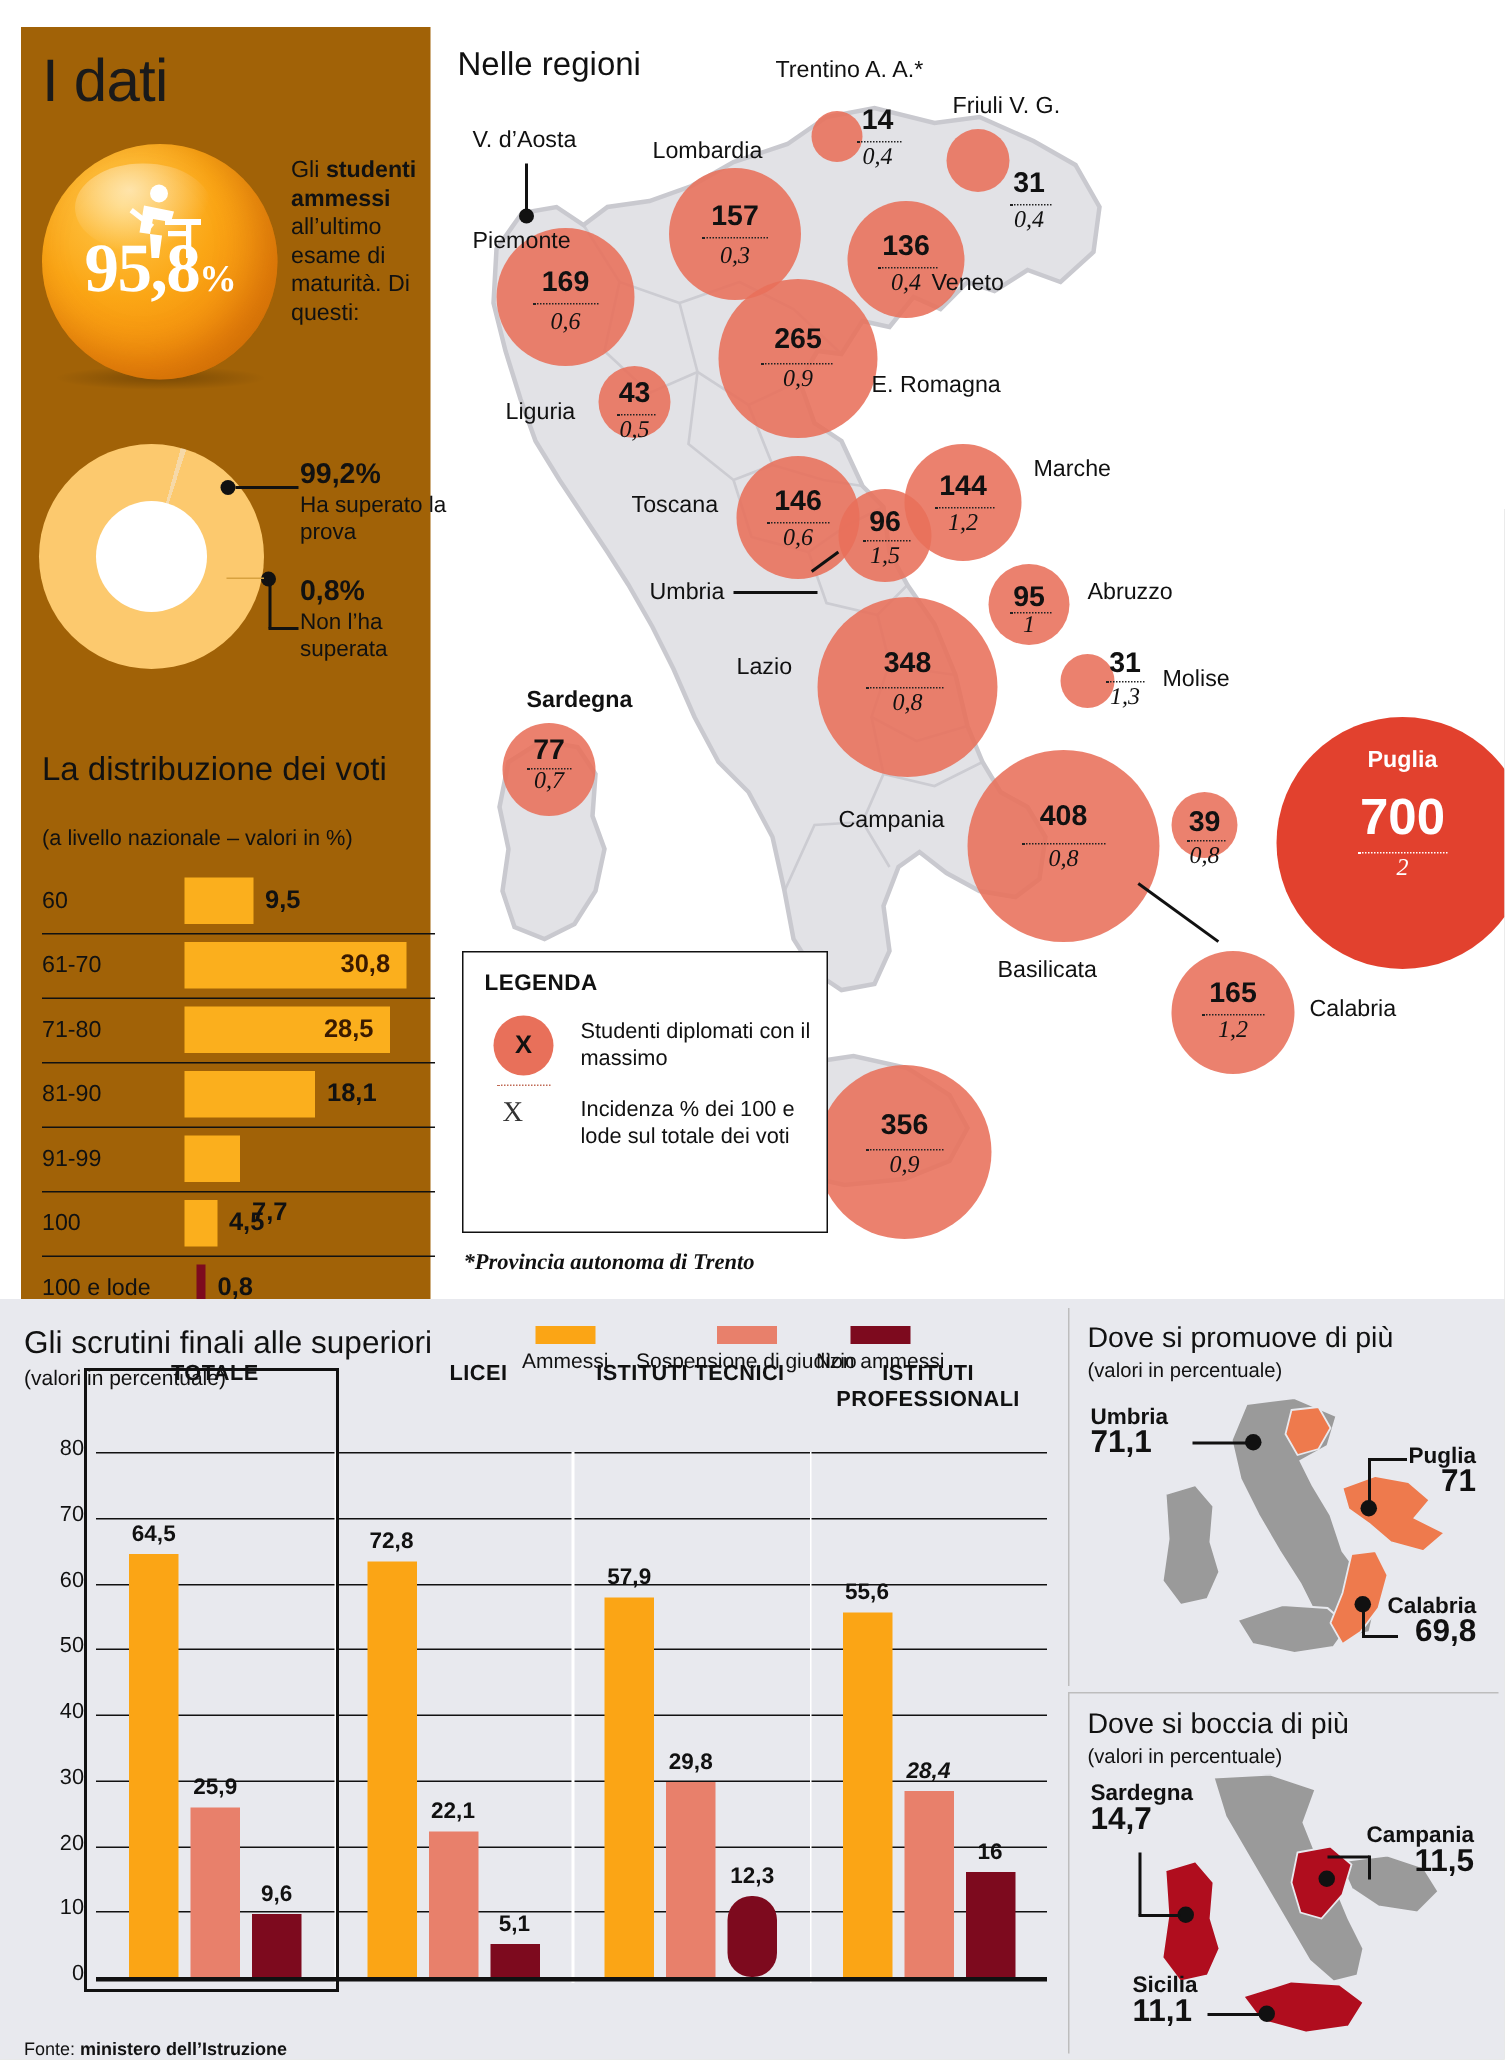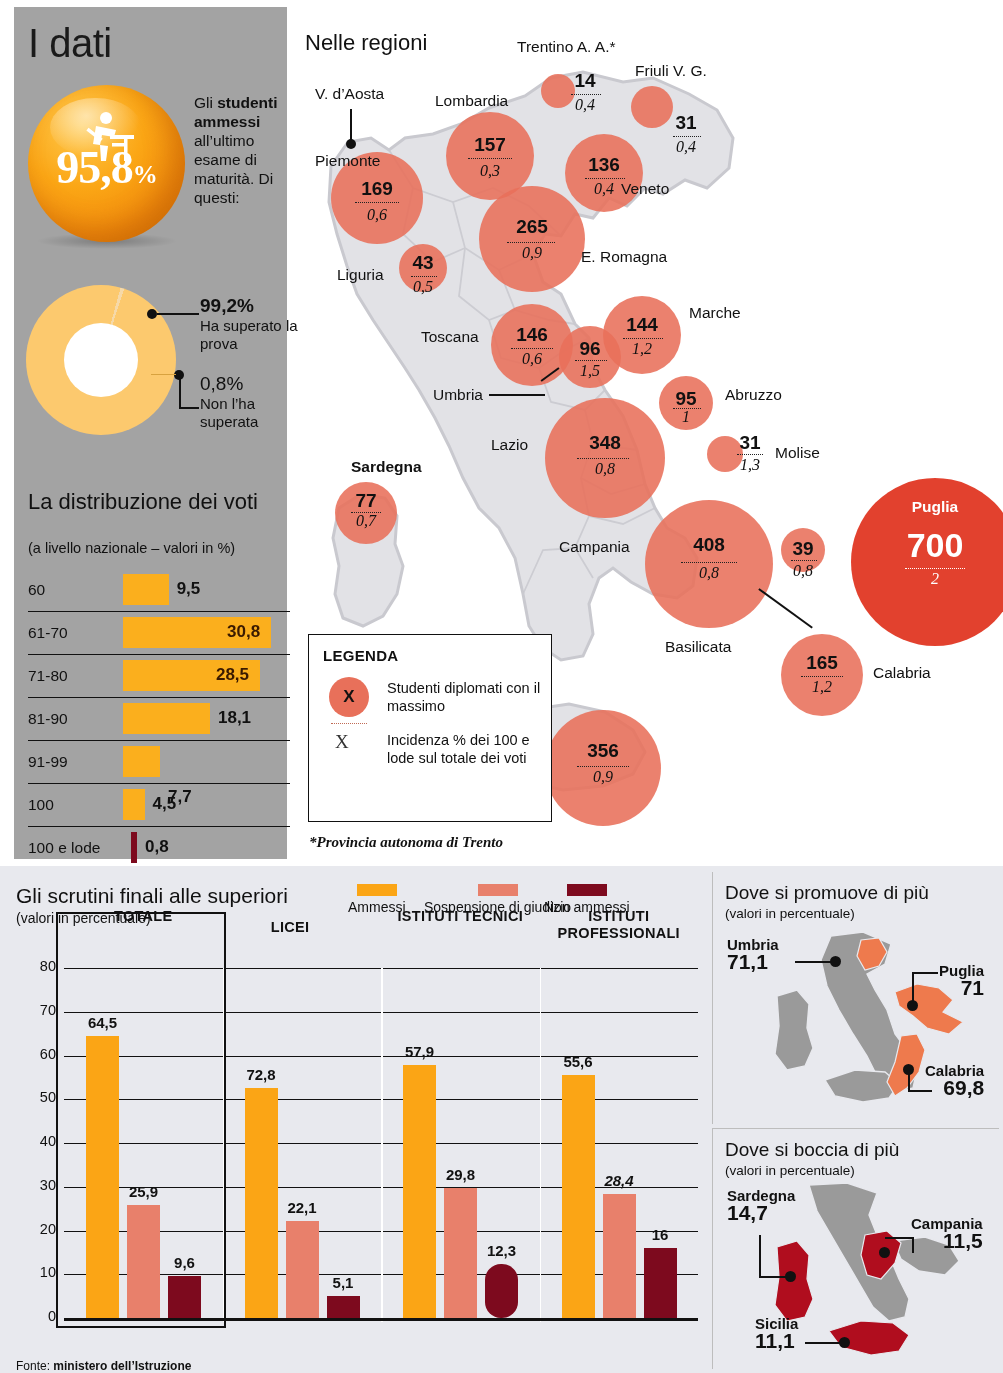--- a/index.html
+++ b/index.html
@@ -4,21 +4,21 @@
 <style>
   html,body{margin:0;padding:0;background:#d8d8d8;}
   body{font-family:"Liberation Sans",sans-serif;}
   #page{position:relative;width:1003px;height:1373px;background:#ffffff;overflow:hidden;}
 
   
   #top{position:absolute;left:0;top:0;width:1003px;height:866px;background:#ffffff;}
   #top:after{content:"";position:absolute;left:8px;top:8px;right:8px;bottom:0;border:0;}
 
   
-  #left-col{position:absolute;left:14px;top:7px;width:273px;height:852px;background:#a3a3a3;}
+  #left-col{position:absolute;left:14px;top:18px;width:273px;height:852px;background:#a16207;}
   #title-dati{position:absolute;left:14px;top:14px;font-size:40px;font-weight:400;color:#1a1a1a;letter-spacing:-0.5px;}
 
   .sphere{position:absolute;border-radius:50%;}
   #sphere-orange{left:14px;top:78px;width:157px;height:157px;
      background:radial-gradient(circle at 34% 26%, #ffc94d 0%, #fba615 40%, #f28c0c 70%, #e07a06 100%);
      box-shadow:inset -12px -12px 26px rgba(160,70,0,.35);}
   #sphere-orange .gloss{position:absolute;left:14%;top:8%;width:58%;height:38%;border-radius:50%;
      background:radial-gradient(ellipse at 40% 30%, rgba(255,255,255,.55), rgba(255,255,255,0) 70%);}
   #sphere-orange .val{position:absolute;left:0;right:0;top:56px;text-align:center;color:#fff;
      font-family:"Liberation Serif",serif;font-size:46px;font-weight:700;letter-spacing:-1px;}
@@ -34,21 +34,21 @@
   #donut-wrap{position:absolute;left:12px;top:278px;width:150px;height:150px;}
   #donut{position:absolute;left:0;top:0;width:150px;height:150px;border-radius:50%;
      background:conic-gradient(#fcc96e 0deg 357.1deg,#fcc96e 357.1deg 360deg);}
   #donut-hole{position:absolute;left:38px;top:38px;width:74px;height:74px;border-radius:50%;background:#fff;}
   .leader{position:absolute;background:#111;}
   .dot{position:absolute;width:10px;height:10px;border-radius:50%;background:#111;}
   #lbl-pass{position:absolute;left:186px;top:288px;width:105px;}
   #lbl-pass .big{font-size:19px;font-weight:700;color:#111;}
   #lbl-pass .sub{font-size:15px;line-height:18px;color:#111;}
   #lbl-fail{position:absolute;left:186px;top:366px;width:105px;}
-  #lbl-fail .big{font-size:19px;font-weight:400;color:#111;}
+  #lbl-fail .big{font-size:19px;font-weight:700;color:#111;}
   #lbl-fail .sub{font-size:15px;line-height:18px;color:#111;}
 
   
   #dist-title{position:absolute;left:14px;top:483px;font-size:22px;line-height:23px;color:#111;}
   #dist-sub{position:absolute;left:14px;top:533px;font-size:14.5px;color:#111;}
   #dist-rows{position:absolute;left:14px;top:562px;width:262px;}
   .drow{position:relative;height:42px;border-bottom:1.6px solid #111;}
   .drow:last-child{border-bottom:none;}
   .drow .cat{position:absolute;left:0;top:12px;font-size:15.5px;color:#111;}
   .drow .bar{position:absolute;left:95px;top:5px;height:31px;background:#fbaf1d;}
@@ -423,22 +423,22 @@
           <div class="bar2" style="left: 22px; height: 282.188px; background: rgb(251, 165, 21);">
             <span class="lbl">64,5</span>
           </div>
           <div class="bar2" style="left: 63px; height: 113.312px; background: rgb(232, 128, 107);">
             <span class="lbl">25,9</span>
           </div>
           <div class="bar2" style="left: 104px; height: 42px; background: rgb(125, 10, 30);">
             <span class="lbl">9,6</span>
           </div>
           <div class="vdiv" style="left: 158.5px; height: 354px;"></div>
-          <div class="grp-head" style="left: 147px; margin-top: 11px;">LICEI</div>
-          <div class="bar2" style="left: 180.5px; height: 230px; background: rgb(251, 165, 21);">
+          <div class="grp-head" style="left: 176px;">LICEI</div>
+          <div class="bar2" style="left: 180.5px; height: 277px; background: rgb(251, 165, 21);">
             <span class="lbl">72,8</span>
           </div>
           <div class="bar2" style="left: 221.5px; height: 96.6875px; background: rgb(232, 128, 107);">
             <span class="lbl">22,1</span>
           </div>
           <div class="bar2" style="left: 262.5px; height: 22.3125px; background: rgb(125, 10, 30);">
             <span class="lbl">5,1</span>
           </div>
           <div class="vdiv" style="left: 317px; height: 354px;"></div>
           <div class="grp-head" style="left: 317.25px;">ISTITUTI TECNICI</div>

